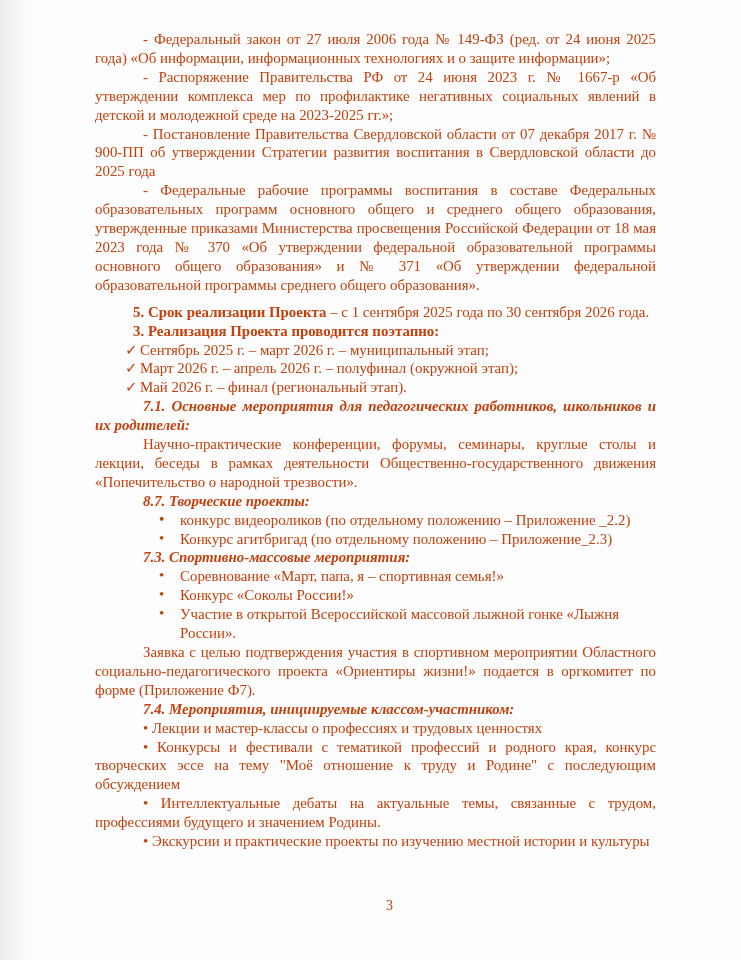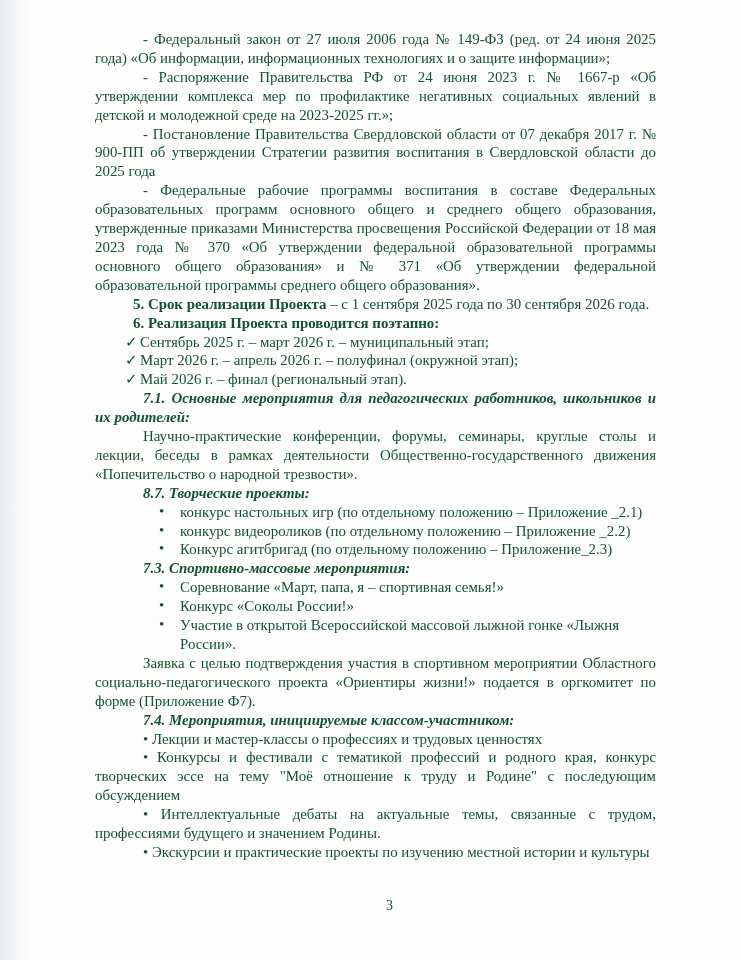--- a/index.html
+++ b/index.html
@@ -1,36 +1,36 @@
 <!DOCTYPE html>
 <html><head>
 <meta charset="utf-8">
 <style>
   html,body{margin:0;padding:0;background:#eef0f1;}
   .page{
     position:relative;
     width:741px;height:960px;
     background:#fdfdfe;
     font-family:"Liberation Serif","DejaVu Serif",serif;
-    color:#14532d;
+    color:#c2410c;
     overflow:hidden;
   }
   .scan-edge{
     position:absolute;left:0;top:0;width:34px;height:100%;
     background:linear-gradient(to right,#e9eaec 0px,#f4f5f6 14px,#fbfbfc 26px,rgba(253,253,254,0) 34px);
     pointer-events:none;
   }
   .doc-body{
     position:absolute;left:95px;top:30px;width:561px;
     font-size:14.9px;line-height:18.9px;
   }
   .blk{margin:0;text-align:justify;}
   .para{text-indent:48px;}
   .para-sm{text-indent:38px;}
-  .gap{margin-top:0;}
+  .gap{margin-top:8px;}
   .check{padding-left:45px;text-indent:0;text-align:left;position:relative;}
   .check .marker{position:absolute;left:30px;top:0;}
   .bullet{padding-left:85px;text-indent:0;text-align:left;position:relative;}
   .bullet .marker{position:absolute;left:64px;top:-1px;}
   .b{font-weight:700;}
   .bi{font-weight:700;font-style:italic;}
   .page-number{
     position:absolute;left:95px;top:897px;width:561px;
     text-align:center;font-size:14px;line-height:18px;
     transform:translateX(14px);
@@ -40,28 +40,28 @@
 <body>
 
 <div class="page">
   <div class="scan-edge"></div>
   <div class="doc-body">
       <p class="blk para"><span>- Федеральный закон от 27 июля 2006 года № 149-ФЗ (ред. от 24 июня 2025 года) «Об информации, информационных технологиях и о защите информации»;</span></p>
       <p class="blk para"><span>- Распоряжение Правительства РФ от 24 июня 2023 г. № 1667-р «Об утверждении комплекса мер по профилактике негативных социальных явлений в детской и молодежной среде на 2023-2025 гг.»;</span></p>
       <p class="blk para"><span>- Постановление Правительства Свердловской области от 07 декабря 2017 г. № 900-ПП об утверждении Стратегии развития воспитания в Свердловской области до 2025 года</span></p>
       <p class="blk para"><span>- Федеральные рабочие программы воспитания в составе Федеральных образовательных программ основного общего и среднего общего образования, утвержденные приказами Министерства просвещения Российской Федерации от 18 мая 2023 года № 370 «Об утверждении федеральной образовательной программы основного общего образования» и № 371 «Об утверждении федеральной образовательной программы среднего общего образования».</span></p>
       <p class="blk para-sm gap"><span class="b">5. Срок реализации Проекта</span><span> – с 1 сентября 2025 года по 30 сентября 2026 года.</span></p>
-      <p class="blk para-sm"><span class="b">6. Реализация Проекта проводится поэтапно:</span></p>
+      <p class="blk para-sm"><span class="b">3. Реализация Проекта проводится поэтапно:</span></p>
       <p class="blk check"><span class="marker">✓</span><span>Сентябрь 2025 г. – март 2026 г. – муниципальный этап;</span></p>
       <p class="blk check"><span class="marker">✓</span><span>Март 2026 г. – апрель 2026 г. – полуфинал (окружной этап);</span></p>
       <p class="blk check"><span class="marker">✓</span><span>Май 2026 г. – финал (региональный этап).</span></p>
       <p class="blk para"><span class="bi">7.1. Основные мероприятия для педагогических работников, школьников и их родителей:</span></p>
       <p class="blk para"><span>Научно-практические конференции, форумы, семинары, круглые столы и лекции, беседы в рамках деятельности Общественно-государственного движения «Попечительство о народной трезвости».</span></p>
       <p class="blk para"><span class="bi">8.7. Творческие проекты:</span></p>
-      <p class="blk bullet"><span class="marker">•</span><span>конкурс настольных игр (по отдельному положению – Приложение _2.1)</span></p>
+      <p class="blk bullet"><span class="marker">•</span></p>
       <p class="blk bullet"><span class="marker">•</span><span>конкурс видеороликов (по отдельному положению – Приложение _2.2)</span></p>
       <p class="blk bullet"><span class="marker">•</span><span>Конкурс агитбригад (по отдельному положению – Приложение_2.3)</span></p>
       <p class="blk para"><span class="bi">7.3. Спортивно-массовые мероприятия:</span></p>
       <p class="blk bullet"><span class="marker">•</span><span>Соревнование «Март, папа, я – спортивная семья!»</span></p>
       <p class="blk bullet"><span class="marker">•</span><span>Конкурс «Соколы России!»</span></p>
       <p class="blk bullet"><span class="marker">•</span><span>Участие в открытой Всероссийской массовой лыжной гонке «Лыжня России».</span></p>
       <p class="blk para"><span>Заявка с целью подтверждения участия в спортивном мероприятии Областного социально-педагогического проекта «Ориентиры жизни!» подается в оргкомитет по форме (Приложение Ф7).</span></p>
       <p class="blk para"><span class="bi">7.4. Мероприятия, инициируемые классом-участником:</span></p>
       <p class="blk para"><span>• Лекции и мастер-классы о профессиях и трудовых ценностях</span></p>
       <p class="blk para"><span>• Конкурсы и фестивали с тематикой профессий и родного края, конкурс творческих эссе на тему "Моё отношение к труду и Родине" с последующим обсуждением</span></p>

